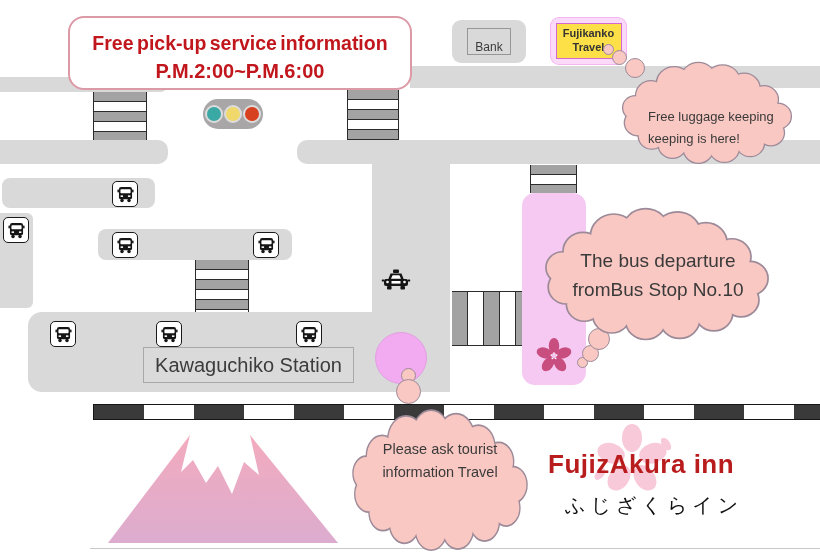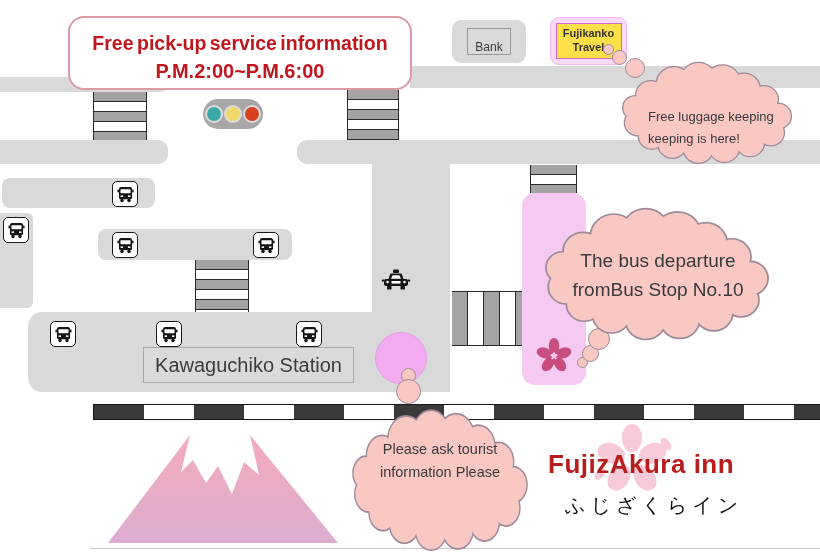--- a/index.html
+++ b/index.html
@@ -278,21 +278,21 @@
   <div class="abs cloud-text" style="left:548px;top:246px;width:220px;font-size:19px;line-height:1.55;">
     <div>The bus departure</div>
     <div>fromBus Stop No.10</div>
   </div>
 
   <svg class="abs cloud-svg" style="left:342px;top:404px;width:196px;height:150px;">
       <use href="#cloud"></use>
     </svg>
   <div class="abs cloud-text" style="left:355px;top:438px;width:170px;font-size:14.5px;line-height:1.6;">
     <div>Please ask tourist</div>
-    <div>information Please</div>
+    <div>information Travel</div>
   </div>
 
   <svg class="abs" style="left:103px;top:430px;width:244px;height:118px;z-index:1;" viewBox="0 0 244 118">
     <polygon points="87,5 147,5 235,113 5,113" fill="url(#fujiGrad)"></polygon>
     <polygon points="87,5 147,5 156,45 141,32 129,64 115,36 103,53 90,30 78,42" fill="#ffffff"></polygon>
   </svg>
 
   <svg class="abs" style="left:590px;top:422px;width:84px;height:78px;z-index:1;">
       <use href="#sakuraLight"></use>
     </svg>

